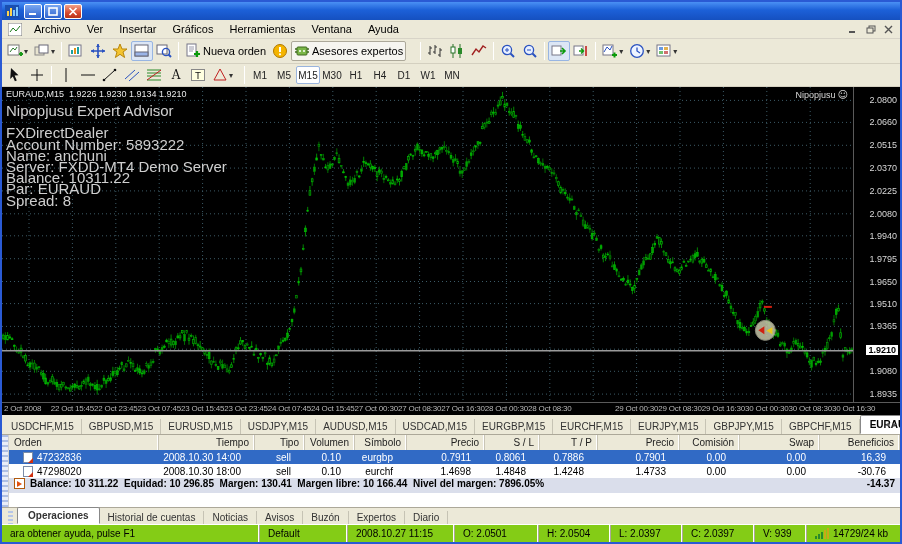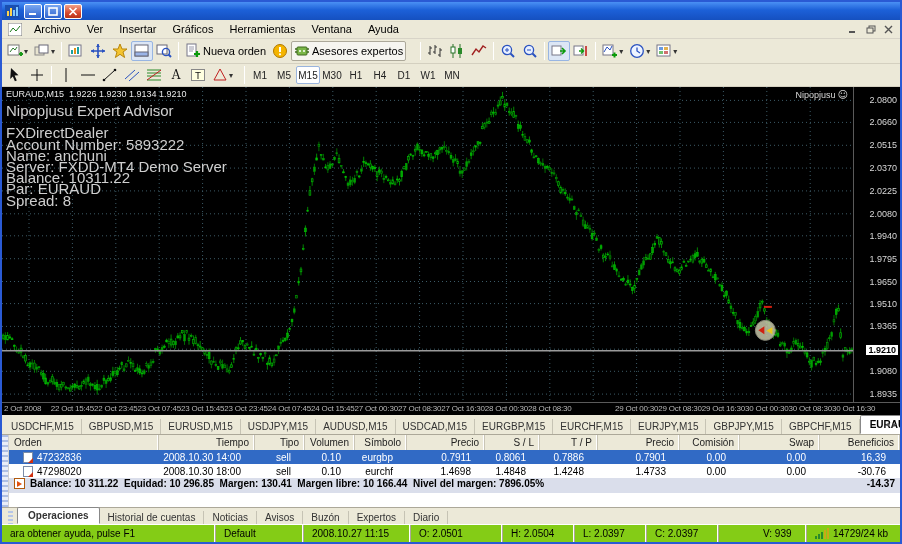--- a/index.html
+++ b/index.html
@@ -1374,25 +1374,25 @@
     <span class="bottab">Avisos</span>
     <span class="bottab">Buzón</span>
     <span class="bottab">Expertos</span>
     <span class="bottab">Diario</span>
   </div>
 
   <div class="statusbar">
     <span class="sseg help">ara obtener ayuda, pulse F1</span>
     <span class="sseg" style="width:88px;">Default</span>
     <span class="sseg" style="width:107px;">2008.10.27 11:15</span>
-    <span class="sseg" style="width:92px;">O: 2.0501</span>
+    <span class="sseg" style="width:84px;">O: 2.0501</span>
     <span class="sseg" style="width:72px;">H: 2.0504</span>
     <span class="sseg" style="width:72px;">L: 2.0397</span>
     <span class="sseg" style="width:72px;">C: 2.0397</span>
-    <span class="sseg" style="width:52px;margin-left:36px;">V: 939</span>
+    <span class="sseg" style="width:52px;">V: 939</span>
     <span class="sseg" style="width:93px;border-right:none;box-shadow:none;">
       <span class="sigbars">
           <i style="height:3px"></i>
           <i style="height:5px"></i>
           <i style="height:7px"></i>
           <i class="y" style="height:9px"></i>
           <i class="y" style="height:11px"></i>
         </span>
       <span>14729/24 kb</span>
     </span>

